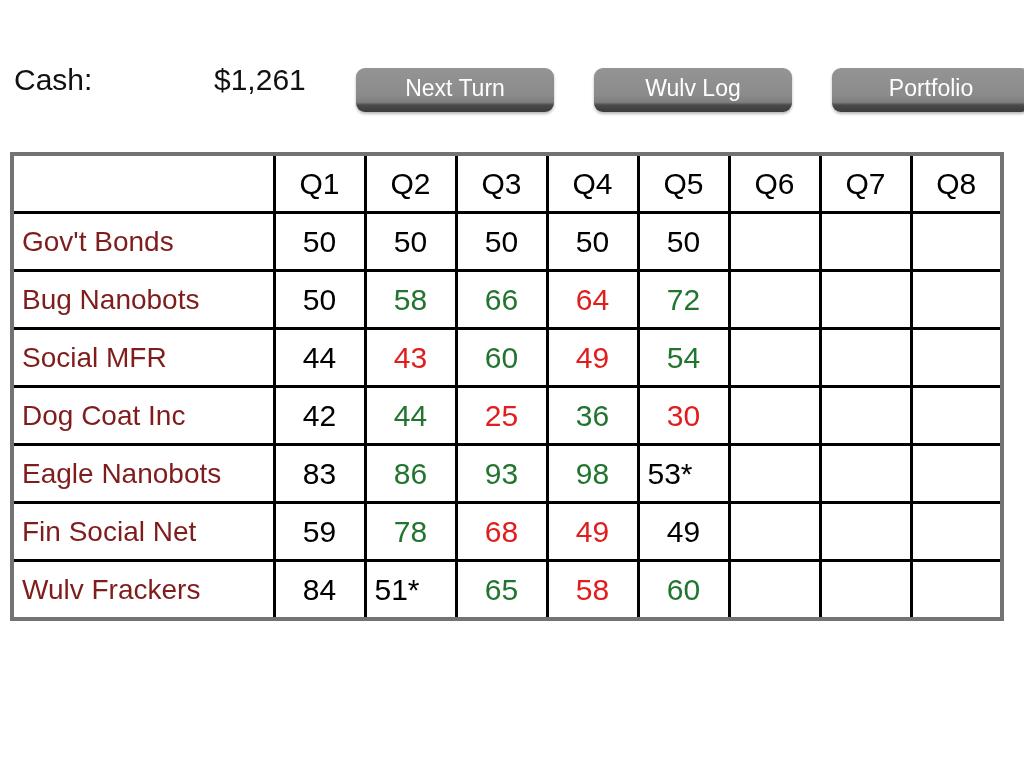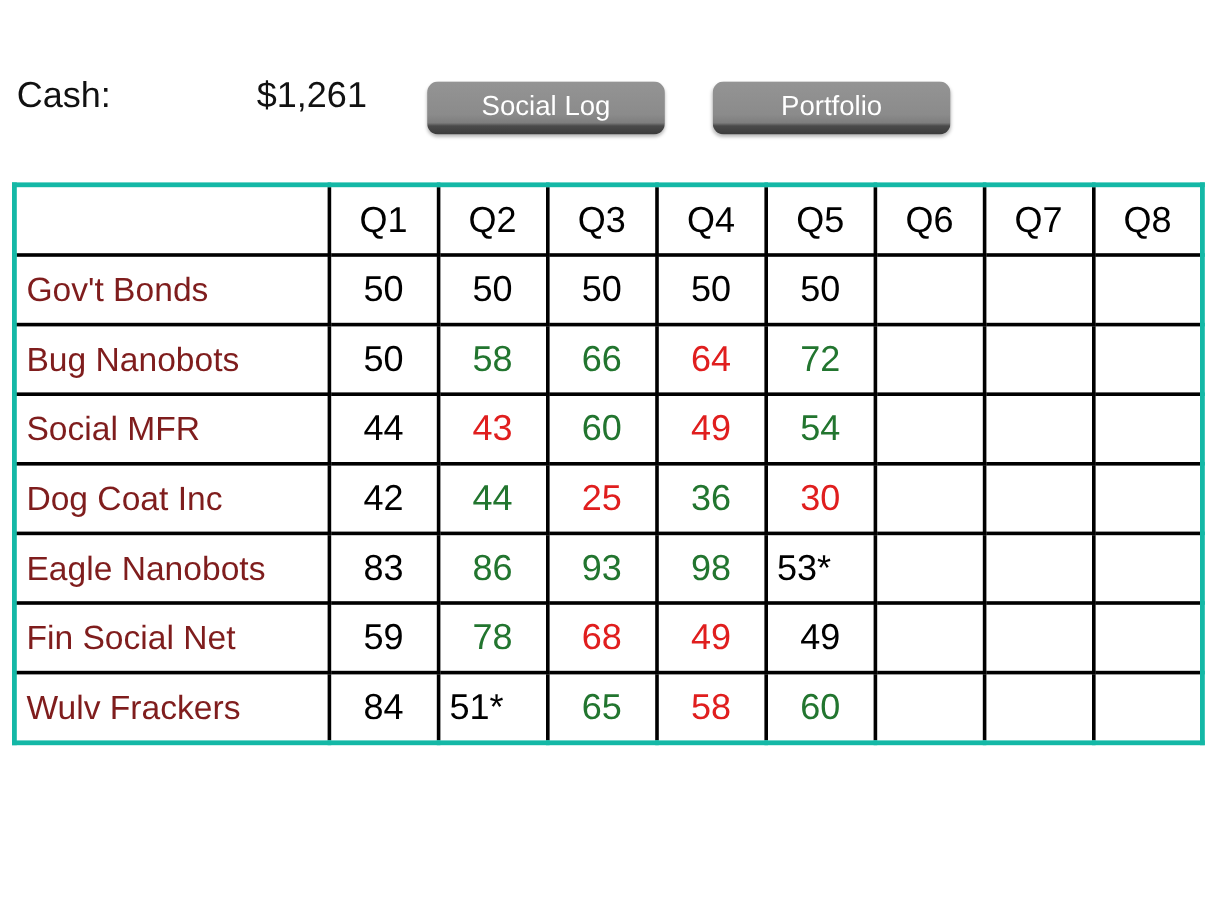--- a/index.html
+++ b/index.html
@@ -89,21 +89,21 @@
   #market-table-wrap {
     position: absolute;
     left: 10px;
     top: 152px;
     width: 1000px;
   }
   table#market-table {
     border-collapse: collapse;
     table-layout: fixed;
     width: 820px;
-    border: 4px solid #14b8a6;
+    border: 4px solid #737373;
     background: #ffffff;
   }
   table#market-table col.c-name  { width: 262px; }
   table#market-table col.c-q     { width: 91px;  }
 
   table#market-table th,
   table#market-table td {
     border: 3px solid #000000;
     height: 55px;
     padding: 0 8px;
@@ -146,21 +146,24 @@
 
   <div id="status-panel">
     <div class="status-row">
       <span class="status-label">Cash:</span>
       <span class="status-value">$1,261</span>
     </div>
   </div>
 
   <div id="button-bar">
     <button class="game-button">
-      <span class="btn-label">Social Log</span>
+      <span class="btn-label">Next Turn</span>
+    </button>
+    <button class="game-button">
+      <span class="btn-label">Wulv Log</span>
     </button>
     <button class="game-button">
       <span class="btn-label">Portfolio</span>
     </button>
   </div>
 
 </div>
 
 <div id="market-table-wrap">
   <table id="market-table">

